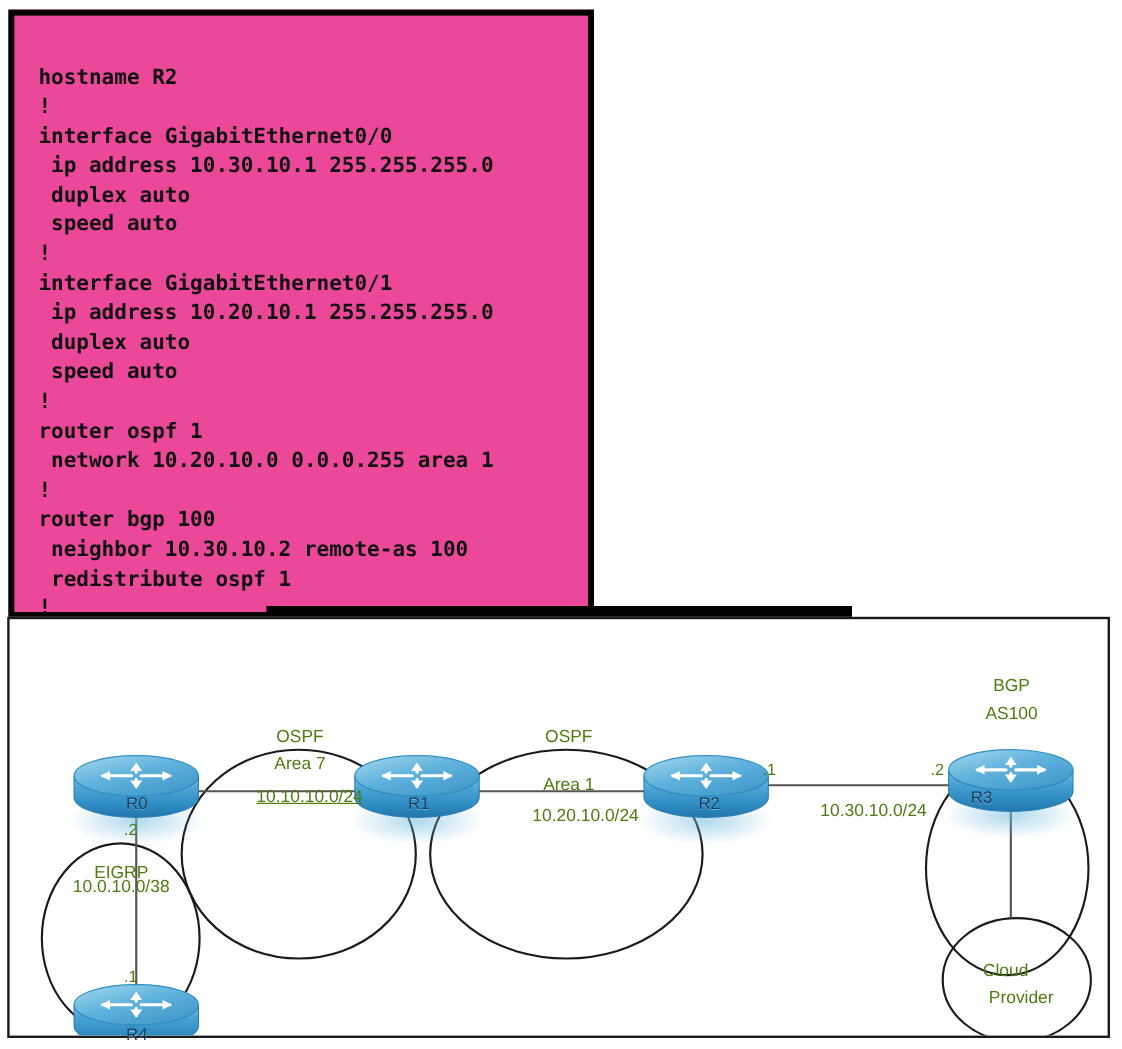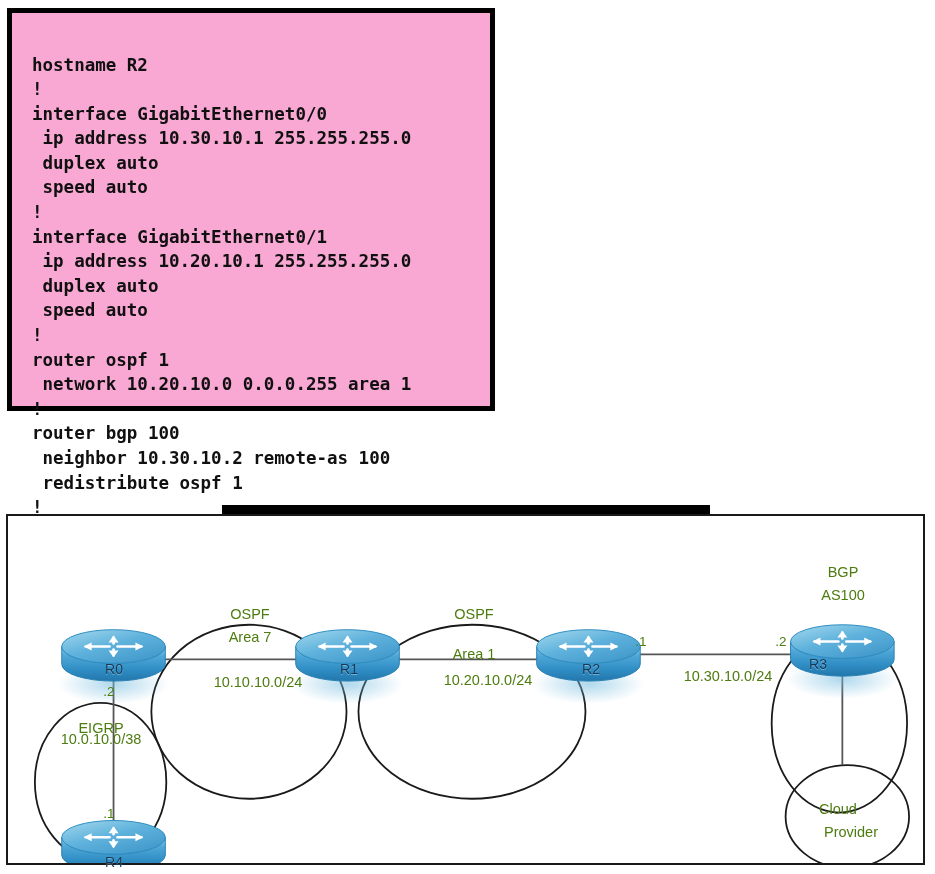--- a/index.html
+++ b/index.html
@@ -2,22 +2,22 @@
 <html><head>
 <meta charset="utf-8">
 <title>Network Topology Exhibit</title>
 <style>
   html,body{margin:0;padding:0;background:#ffffff;}
   body{width:935px;height:874px;position:relative;overflow:hidden;
        font-family:"Liberation Sans",sans-serif;}
 
   
   #config-box{
-    position:absolute;left:7px;top:8px;width:488px;height:403px;
-    box-sizing:border-box;background:#f9a8d4;
+    position:absolute;left:7px;top:8px;width:488px;height:507px;
+    box-sizing:border-box;background:#ec4899;
     border:5px solid #000000;
   }
   #config-text{
     position:absolute;left:20px;top:22px;
     font-family:"DejaVu Sans Mono","Liberation Mono",monospace;
     font-size:17.5px;line-height:24.6px;font-weight:bold;
     color:#101010;white-space:pre;letter-spacing:0px;
   }
 
   
@@ -145,21 +145,21 @@
 
   <div class="dlabel" style="left:43px;top:204px;width:100px;">EIGRP</div>
   <div class="dlabel" style="left:33px;top:215px;width:120px;">10.0.10.0/38</div>
 
   <div class="dlabel" style="left:785px;top:48px;width:100px;">BGP</div>
   <div class="dlabel" style="left:785px;top:71px;width:100px;">AS100</div>
 
   <div class="dlabel" style="left:780px;top:285px;width:100px;">Cloud</div>
   <div class="dlabel" style="left:793px;top:308px;width:100px;">Provider</div>
 
-  <div class="dlabel" style="left:170px;top:158px;width:160px;">10.10.10.0/24</div>
+  <div class="dlabel" style="left:170px;top:140px;width:160px;text-decoration:underline;">10.10.10.0/24</div>
   <div class="dlabel" style="left:400px;top:156px;width:160px;">10.20.10.0/24</div>
   <div class="dlabel" style="left:640px;top:152px;width:160px;">10.30.10.0/24</div>
 
   <div class="dlabel small" style="left:620px;top:118px;width:26px;">.1</div>
   <div class="dlabel small" style="left:760px;top:118px;width:26px;">.2</div>
   <div class="dlabel small" style="left:88px;top:168px;width:26px;">.2</div>
   <div class="dlabel small" style="left:88px;top:290px;width:26px;">.1</div>
 
 </div>
 

